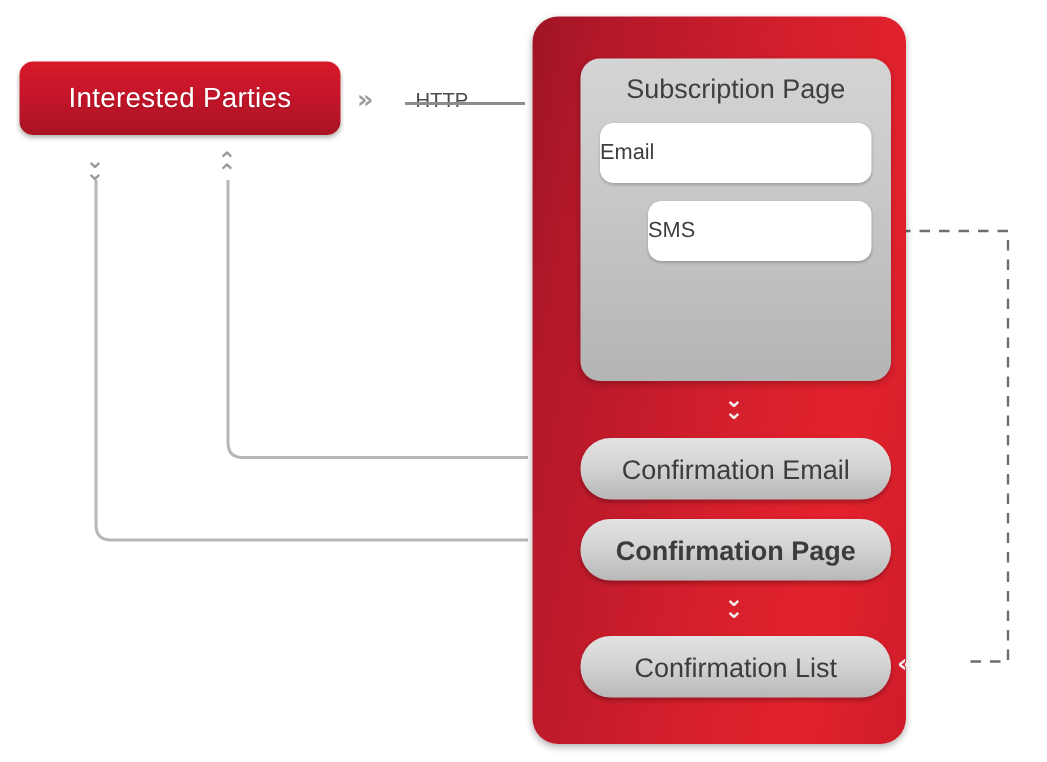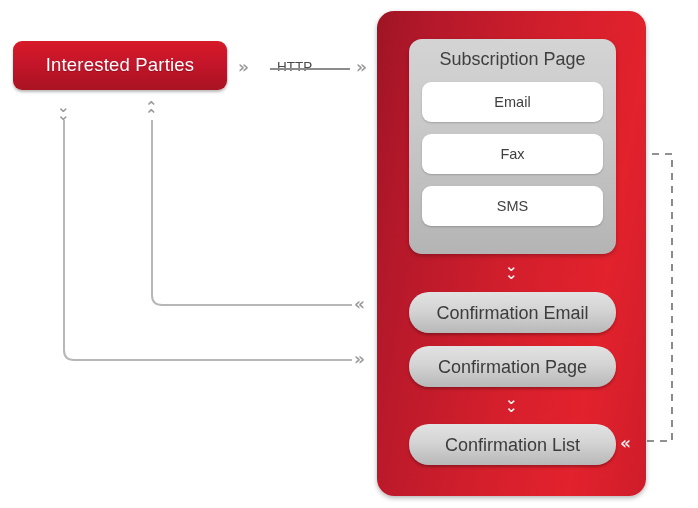--- a/index.html
+++ b/index.html
@@ -96,23 +96,23 @@
     line-height: 0.52;
     font-size: 15px;
     font-weight: bold;
     font-family: "DejaVu Sans", sans-serif;
     user-select: none;
   }
 
   
   .dc-panel {
     position: absolute;
-    left: 377px;
+    left: 355px;
     top: 11px;
-    width: 269px;
+    width: 249px;
     height: 485px;
     border-radius: 17px;
     background: linear-gradient(100deg, #9e1424 0%, #b2182a 14%, #d61f2c 55%, #e2222d 78%, #cf1c2a 100%);
     box-shadow: 0 2px 5px rgba(0,0,0,0.30);
   }
 
   .dc-caption {
     position: absolute;
     right: 16px;
     bottom: 11px;
@@ -148,44 +148,43 @@
     top: 43px;
   }
   .sub-item {
     height: 40px;
     margin-bottom: 12px;
     border-radius: 9px;
     background: #ffffff;
     box-shadow: 0 1px 2px rgba(0,0,0,0.20);
     display: flex;
     align-items: center;
-    justify-content: center;
     font-size: 14.5px;
     color: #3f3f3f;
   }
-  .sub-item:last-child { margin-bottom: 0; }
+  .sub-item:last-child { margin-bottom: 0; margin-left: 32px; }
 
   
   .gray-btn {
     position: absolute;
     left: 32px;
     width: 207px;
     height: 41px;
     border-radius: 20px;
     background: linear-gradient(180deg, #e2e2e2 0%, #d4d4d4 45%, #b8b8b8 100%);
     box-shadow: 0 2px 3px rgba(0,0,0,0.28);
     display: flex;
     align-items: center;
     justify-content: center;
     font-size: 18px;
     color: #3c3c3c;
     line-height: 1;
   }
   .gb-confirm-email { top: 281px; }
-  .gb-confirm-page  { top: 335px; }
+  .gb-confirm-page  { top: 335px; font-weight: bold; }
   .gb-dist-list     { top: 413px; }
 </style>
 </head>
 <body>
 
 <div id="stage">
 
   <svg id="connectors" viewBox="0 0 698 508" width="698" height="508">
 
     <path d="M64,120 L64,350 Q64,360 74,360 L352,360" fill="none" stroke="#b7b7b7" stroke-width="2"></path>
@@ -218,23 +217,20 @@
 
   <div class="dc-panel">
 
     <div class="sub-group">
       <div class="sub-title">Subscription Page</div>
       <div class="sub-items">
         <div class="sub-item">
           <span>Email</span>
         </div>
         <div class="sub-item">
-          <span>Fax</span>
-        </div>
-        <div class="sub-item">
           <span>SMS</span>
         </div>
       </div>
     </div>
 
     <div class="chev-stack chev-white" style="left:128px; top:252px;">
       <span>⌄</span>
       <span>⌄</span>
     </div>
 

